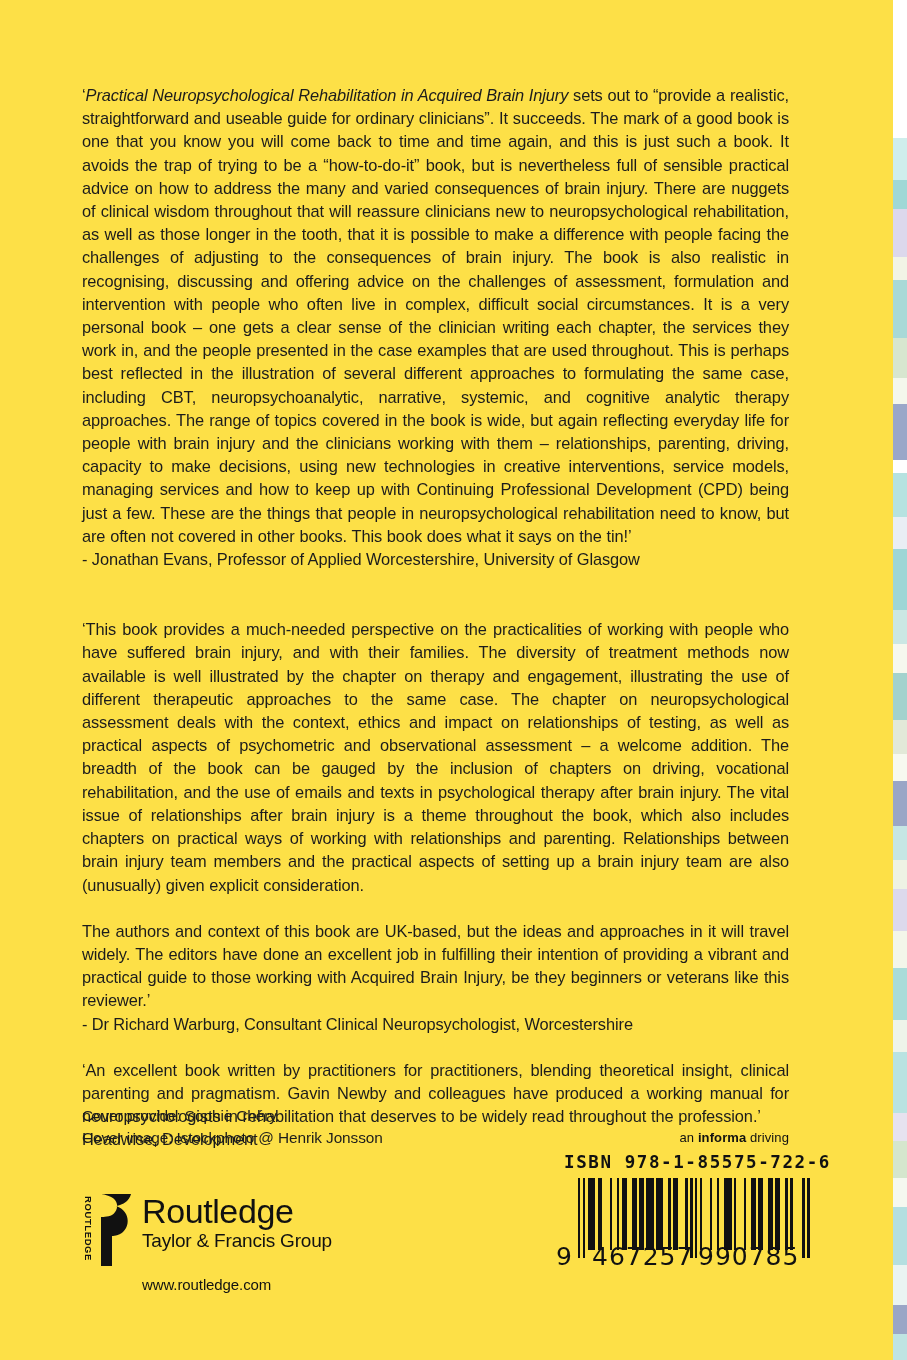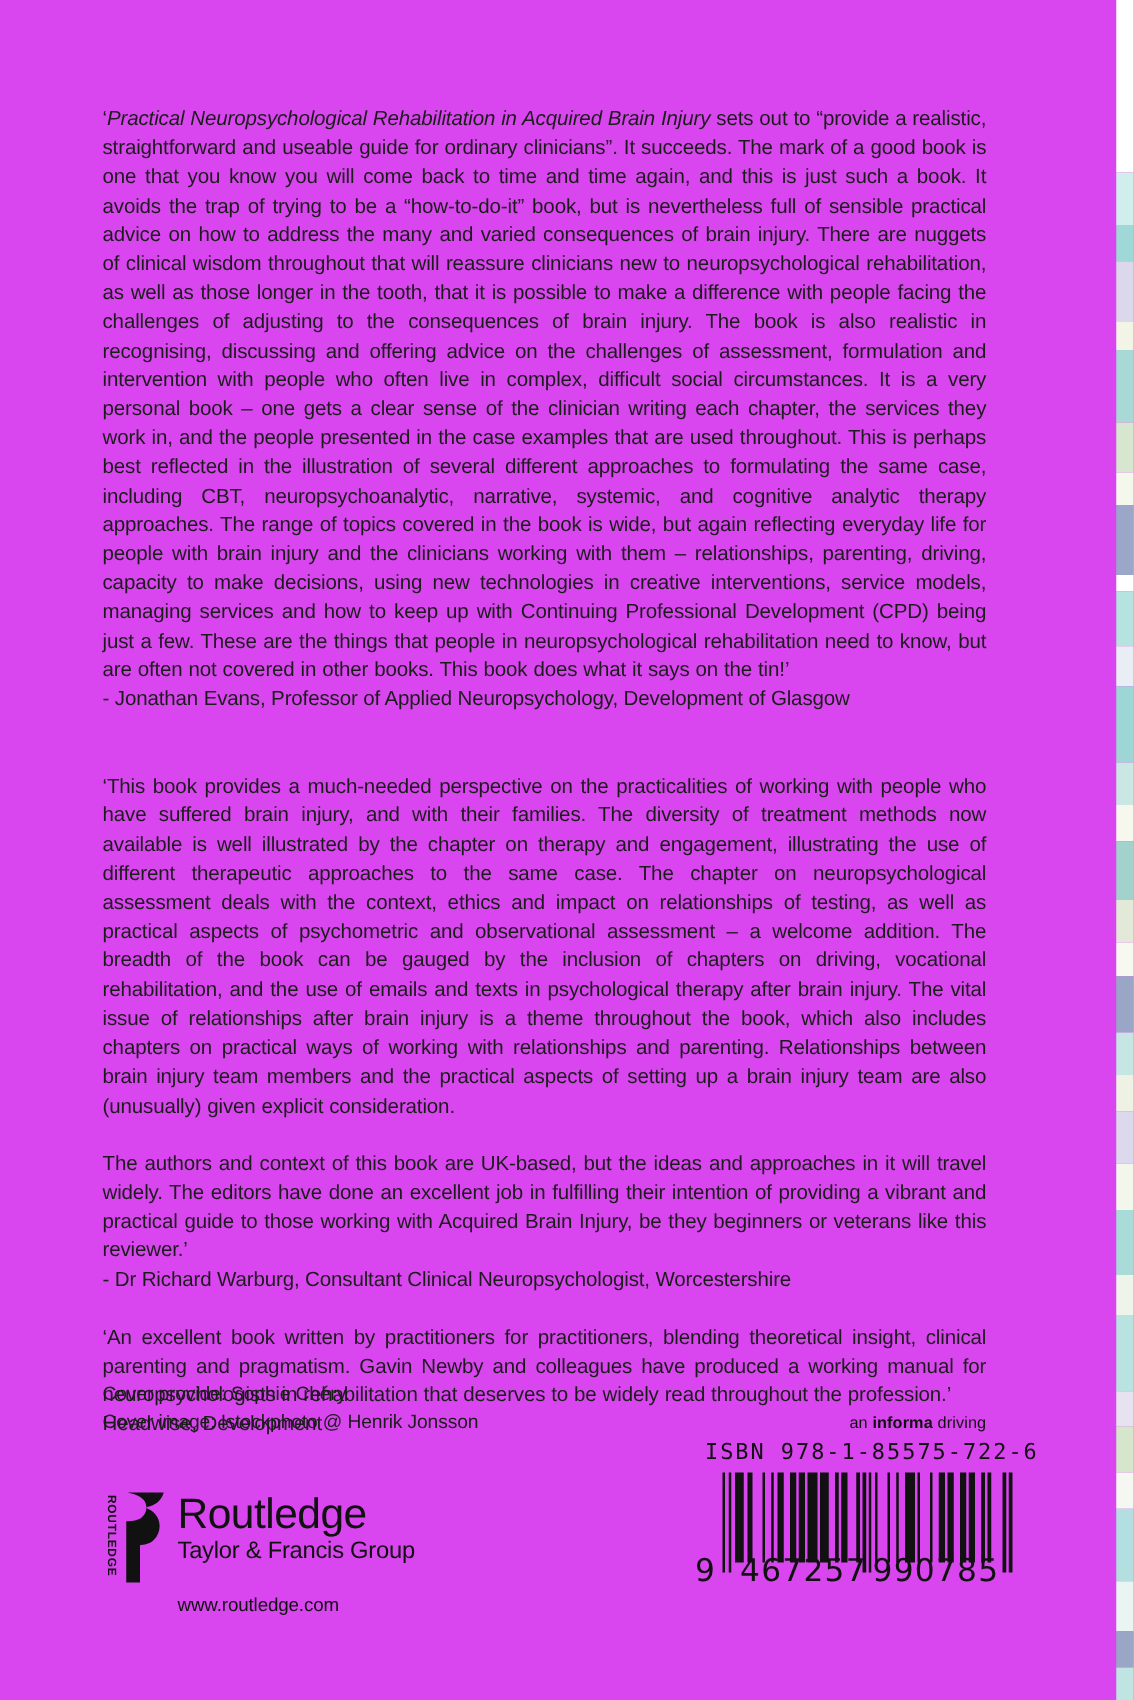--- a/index.html
+++ b/index.html
@@ -4,21 +4,21 @@
 <style>
   html, body {
     margin: 0;
     padding: 0;
     background: #ffffff;
   }
   .page {
     position: relative;
     width: 907px;
     height: 1360px;
-    background: #d946ef;
+    background: #fde047;
     overflow: hidden;
     font-family: "Liberation Sans", sans-serif;
     color: #1c1c1c;
   }
 
   
   .edge-strip {
     position: absolute;
     top: 0;
     right: 0;
@@ -90,20 +90,21 @@
 
   .isbn-text {
     position: absolute;
     left: 564px;
     top: 1152px;
     font-family: "DejaVu Sans Mono", monospace;
     font-size: 17.5px;
     letter-spacing: 1.6px;
     color: #111;
     white-space: nowrap;
+    font-weight: bold;
   }
 
   .barcode-wrap {
     position: absolute;
     left: 578px;
     top: 1178px;
     width: 232px;
   }
   .bars {
     height: 72px;
@@ -242,21 +243,21 @@
       <div class="band" style="background: rgb(180, 223, 224); height: 4.4%;"></div>
       <div class="band" style="background: rgb(234, 244, 242); height: 3%;"></div>
       <div class="band" style="background: rgb(154, 166, 198); height: 2.2%;"></div>
       <div class="band" style="background: rgb(191, 228, 226); height: 2%;"></div>
     </div>
 
   <div class="content">
 
     <div class="quote-block">
       <p class="body"><span>‘</span><em class="title">Practical Neuropsychological Rehabilitation in Acquired Brain Injury</em><span> sets out to “provide a realistic, straightforward and useable guide for ordinary clinicians”. It succeeds. The mark of a good book is one that you know you will come back to time and time again, and this is just such a book. It avoids the trap of trying to be a “how-to-do-it” book, but is nevertheless full of sensible practical advice on how to address the many and varied consequences of brain injury. There are nuggets of clinical wisdom throughout that will reassure clinicians new to neuropsychological rehabilitation, as well as those longer in the tooth, that it is possible to make a difference with people facing the challenges of adjusting to the consequences of brain injury. The book is also realistic in recognising, discussing and offering advice on the challenges of assessment, formulation and intervention with people who often live in complex, difficult social circumstances. It is a very personal book – one gets a clear sense of the clinician writing each chapter, the services they work in, and the people presented in the case examples that are used throughout. This is perhaps best reflected in the illustration of several different approaches to formulating the same case, including CBT, neuropsychoanalytic, narrative, systemic, and cognitive analytic therapy approaches. The range of topics covered in the book is wide, but again reflecting everyday life for people with brain injury and the clinicians working with them – relationships, parenting, driving, capacity to make decisions, using new technologies in creative interventions, service models, managing services and how to keep up with Continuing Professional Development (CPD) being just a few. These are the things that people in neuropsychological rehabilitation need to know, but are often not covered in other books. This book does what it says on the tin!’</span></p>
-      <p class="attrib">- Jonathan Evans, Professor of Applied Neuropsychology, Development of Glasgow</p>
+      <p class="attrib">- Jonathan Evans, Professor of Applied Worcestershire, University of Glasgow</p>
     </div>
 
     <div class="spacer-lg"></div>
 
     <div class="quote-block">
       <p class="body">‘This book provides a much-needed perspective on the practicalities of working with people who have suffered brain injury, and with their families. The diversity of treatment methods now available is well illustrated by the chapter on therapy and engagement, illustrating the use of different therapeutic approaches to the same case. The chapter on neuropsychological assessment deals with the context, ethics and impact on relationships of testing, as well as practical aspects of psychometric and observational assessment – a welcome addition. The breadth of the book can be gauged by the inclusion of chapters on driving, vocational rehabilitation, and the use of emails and texts in psychological therapy after brain injury. The vital issue of relationships after brain injury is a theme throughout the book, which also includes chapters on practical ways of working with relationships and parenting. Relationships between brain injury team members and the practical aspects of setting up a brain injury team are also (unusually) given explicit consideration.</p>
       <div class="spacer-md"></div>
       <p class="body">The authors and context of this book are UK-based, but the ideas and approaches in it will travel widely. The editors have done an excellent job in fulfilling their intention of providing a vibrant and practical guide to those working with Acquired Brain Injury, be they beginners or veterans like this reviewer.’</p>
       <p class="attrib">- Dr Richard Warburg, Consultant Clinical Neuropsychologist, Worcestershire</p>
     </div>

